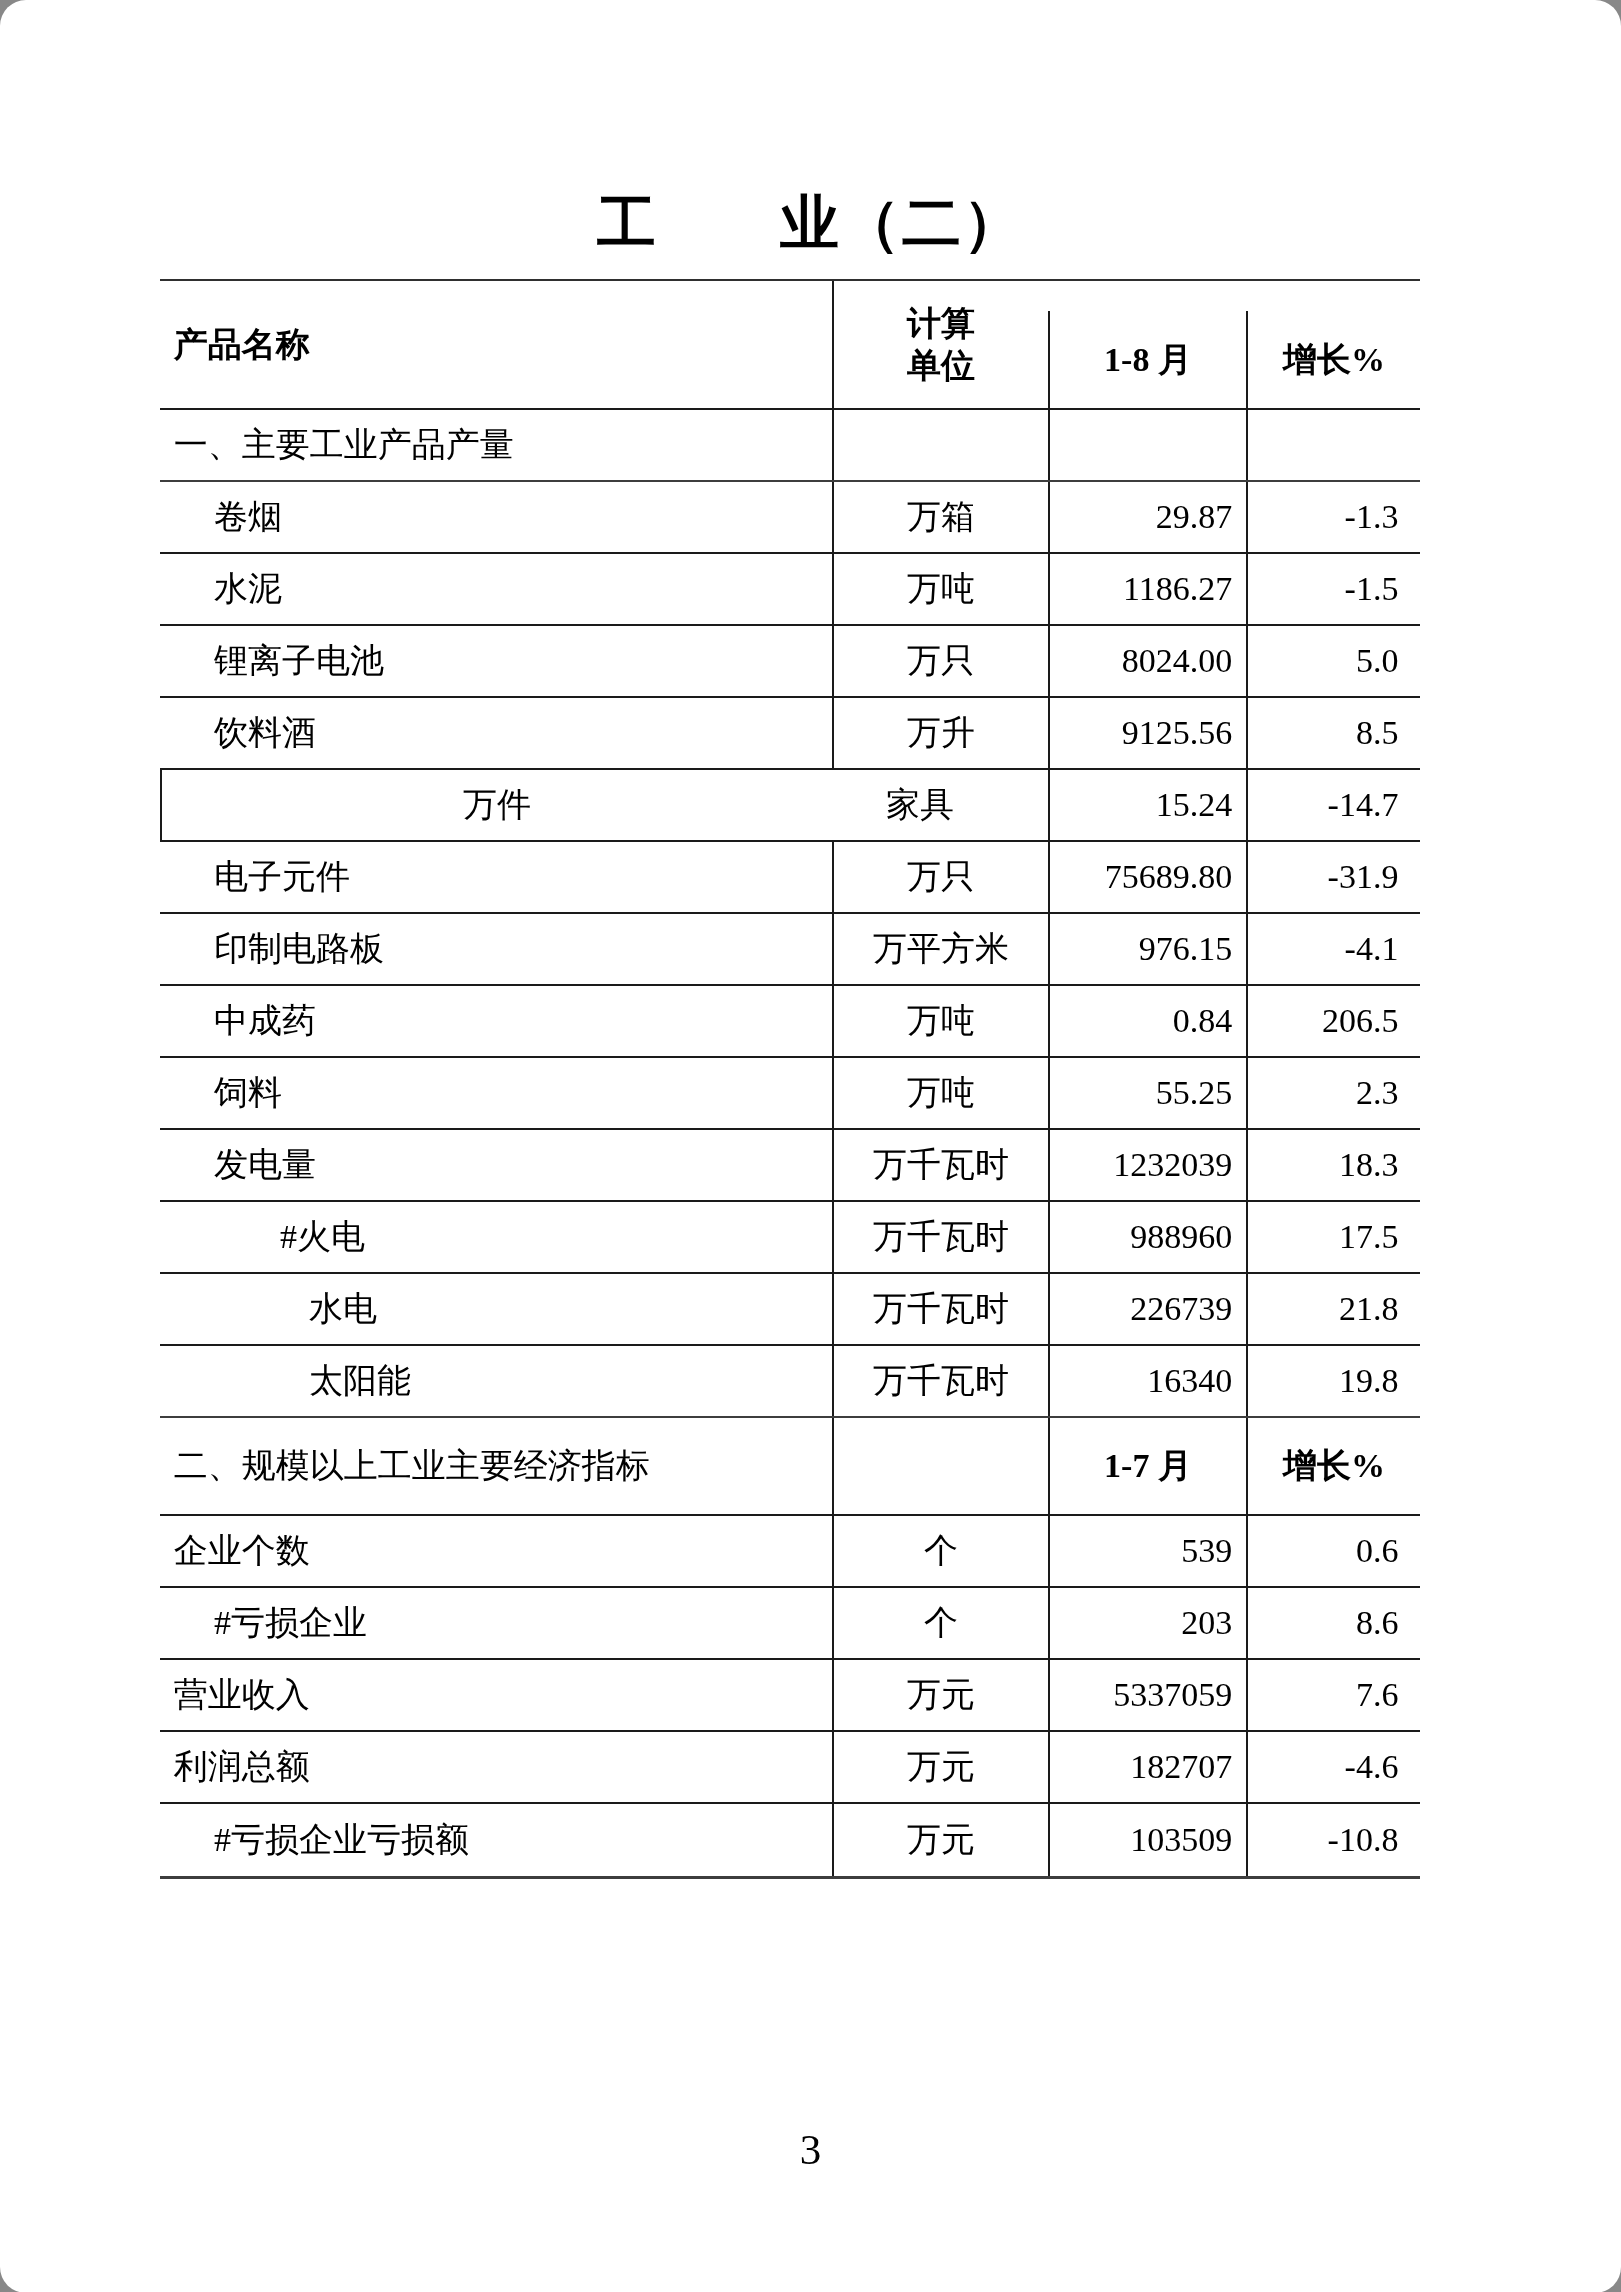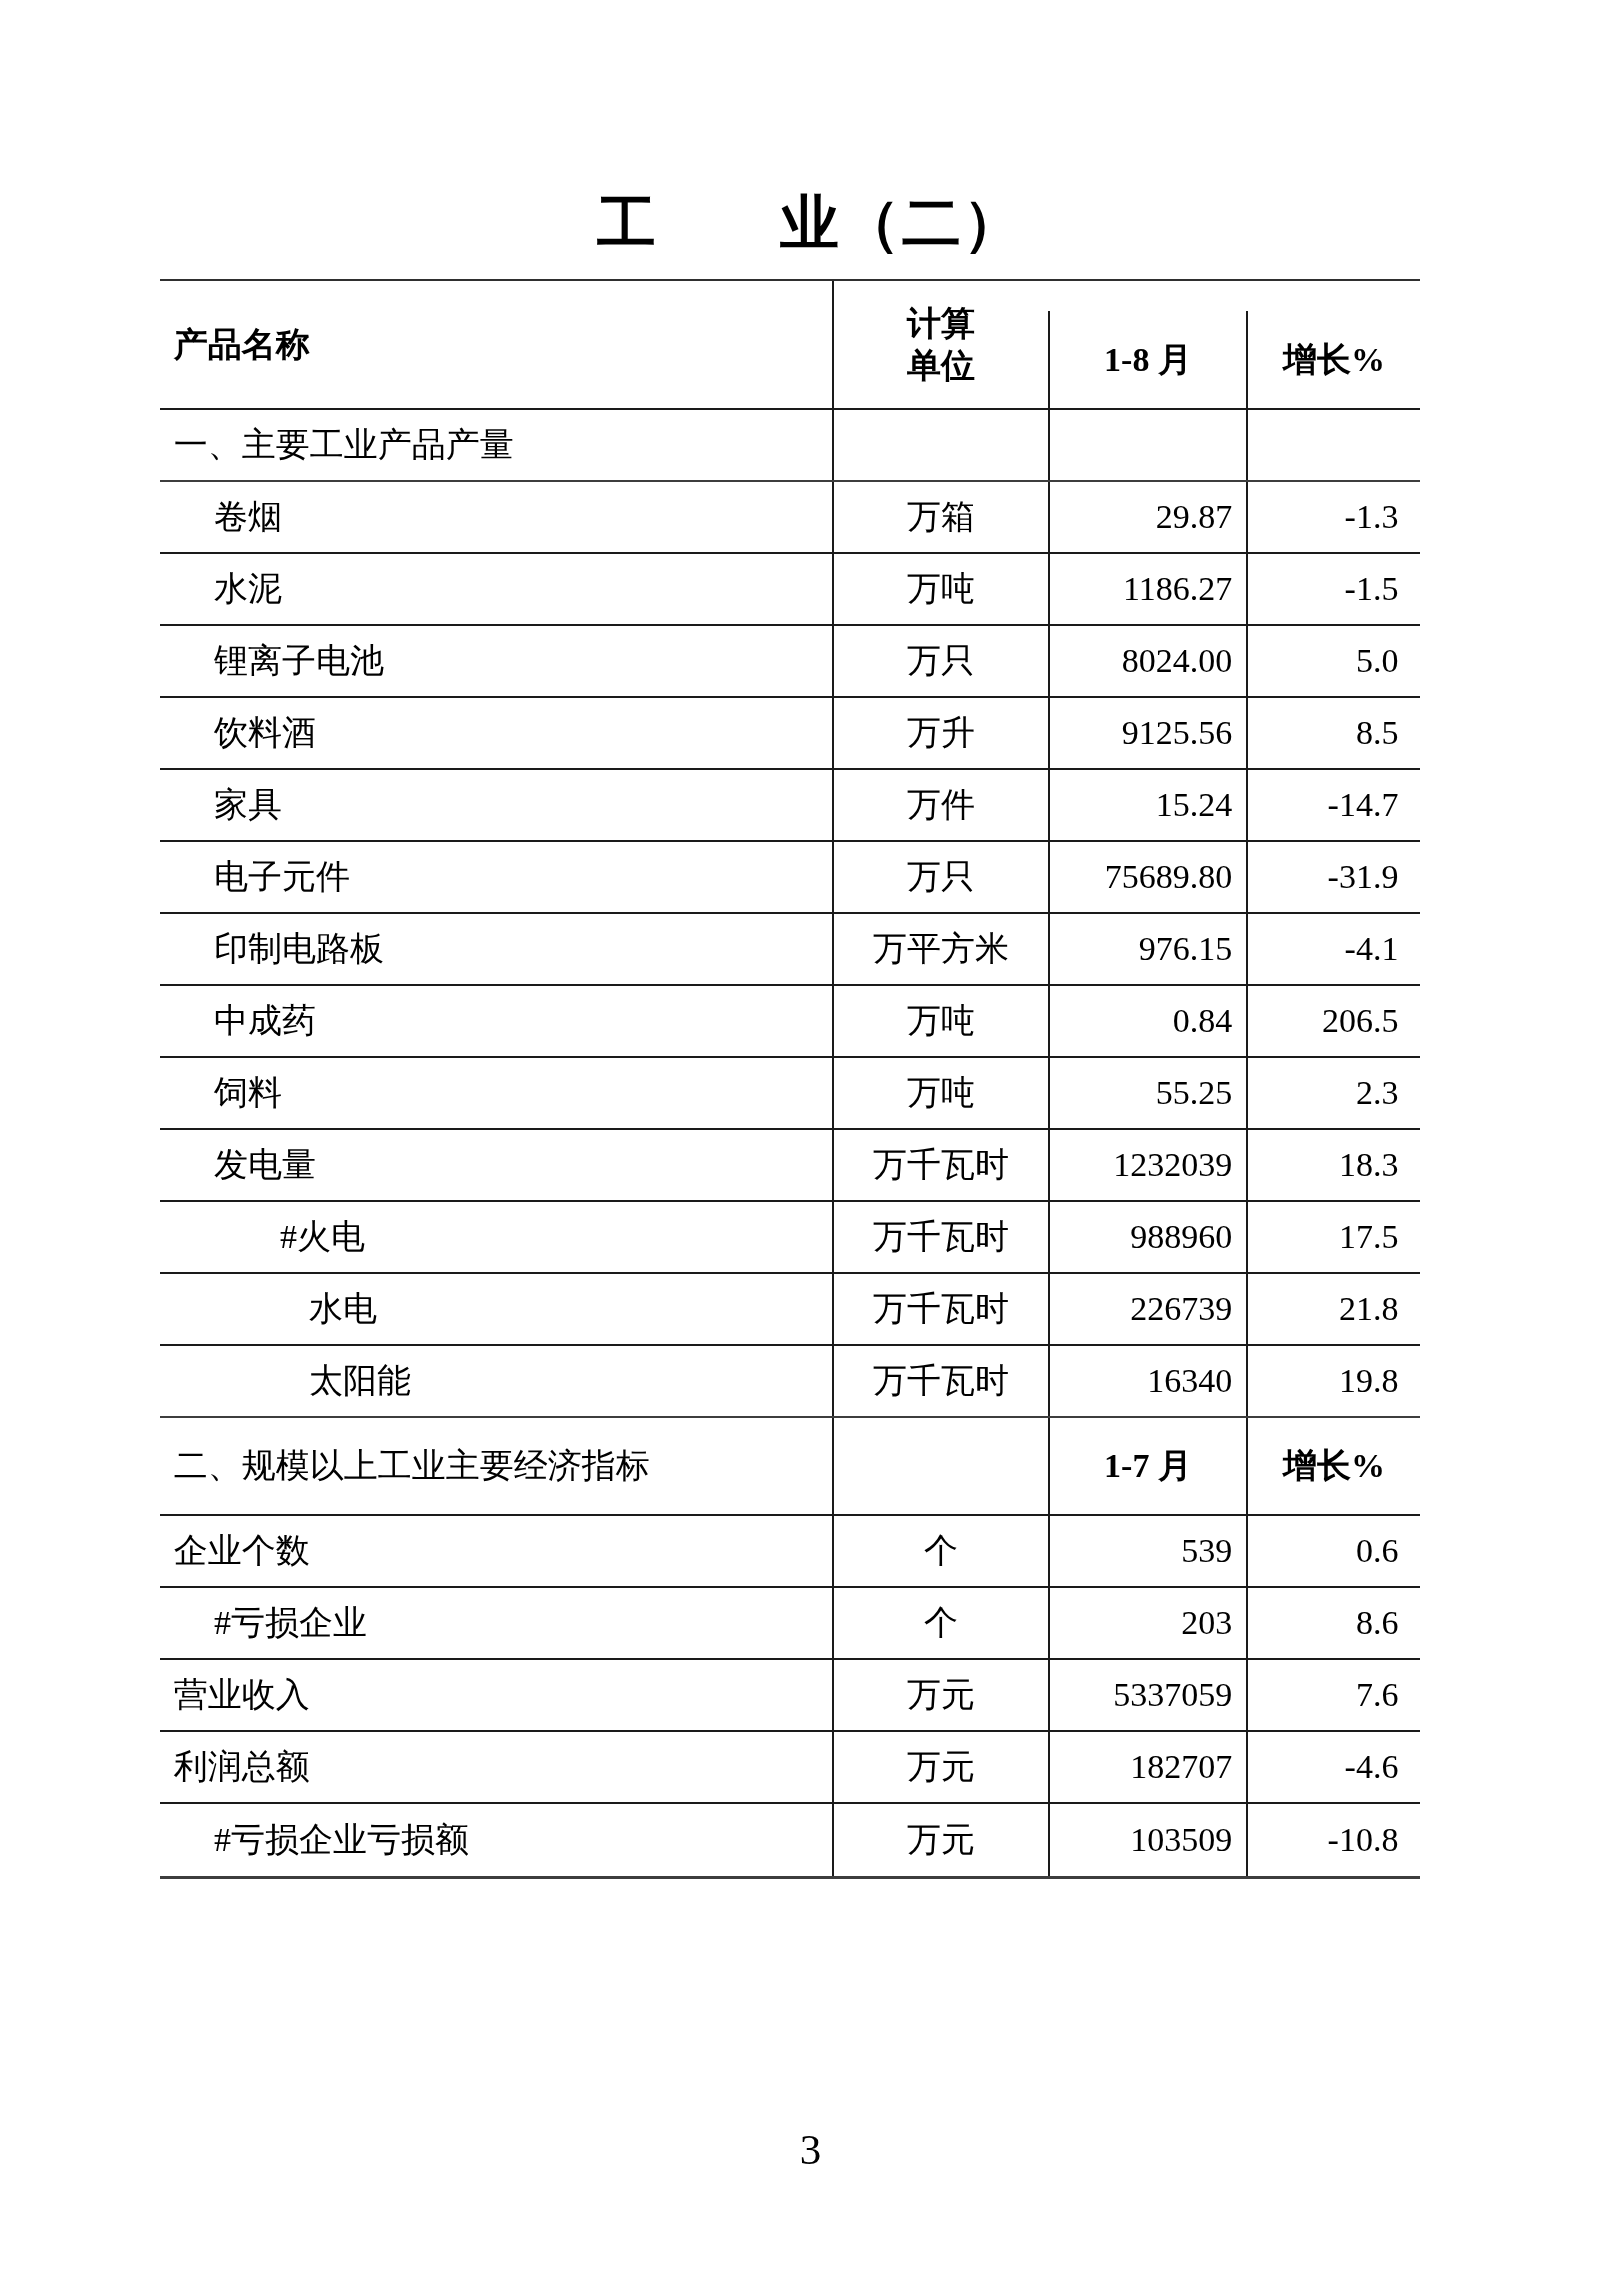--- a/index.html
+++ b/index.html
@@ -4,20 +4,21 @@
 <style>
   * { margin:0; padding:0; box-sizing:border-box; }
   html,body { background:#888; }
   .page {
     position:relative;
     width:1621px; height:2293px;
     margin:0 auto;
     background:#ffffff;
     font-family:"Liberation Serif","DejaVu Serif",serif;
     color:#000000;
+    border-radius:26px;
   }
   .doc-title {
     position:absolute;
     left:0; top:184px; width:100%;
     text-align:center;
     font-size:59px;
     font-weight:bold;
     letter-spacing:2px;
     white-space:pre;
   }
@@ -108,22 +109,22 @@
           <div class="cell c3">8024.00</div>
           <div class="cell c4">5.0</div>
         </div>
         <div class="trow">
           <div class="cell c1 indent-1">饮料酒</div>
           <div class="cell c2">万升</div>
           <div class="cell c3">9125.56</div>
           <div class="cell c4">8.5</div>
         </div>
         <div class="trow">
+          <div class="cell c2">万件</div>
           <div class="cell c1 indent-1">家具</div>
-          <div class="cell c2">万件</div>
           <div class="cell c3">15.24</div>
           <div class="cell c4">-14.7</div>
         </div>
         <div class="trow">
           <div class="cell c1 indent-1">电子元件</div>
           <div class="cell c2">万只</div>
           <div class="cell c3">75689.80</div>
           <div class="cell c4">-31.9</div>
         </div>
         <div class="trow">

